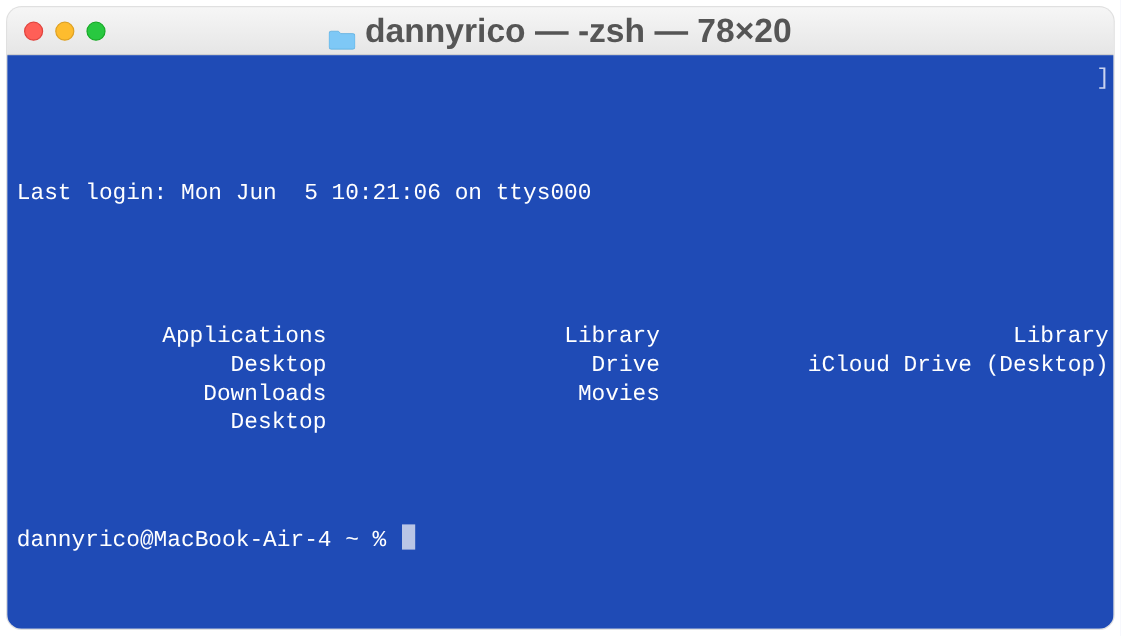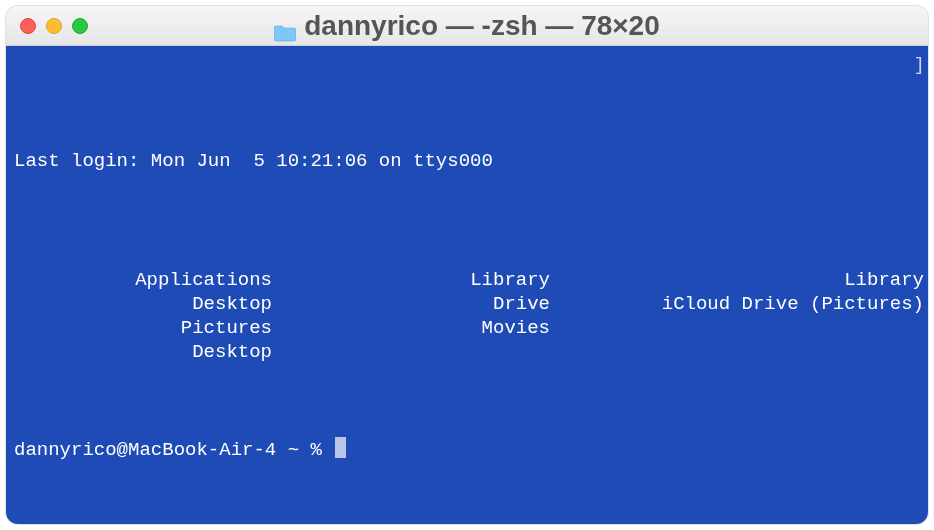--- a/index.html
+++ b/index.html
@@ -128,23 +128,23 @@
     <span class="term-line">Last login: Mon Jun  5 10:21:06 on ttys000</span>
 
 
     <div class="ls-grid">
       <span class="ls-cell">Applications</span>
       <span class="ls-cell">Library</span>
       <span class="ls-cell">Library</span>
 
       <span class="ls-cell">Desktop</span>
       <span class="ls-cell">Drive</span>
-      <span class="ls-cell">iCloud Drive (Pictures)</span>
+      <span class="ls-cell">iCloud Drive (Desktop)</span>
 
-      <span class="ls-cell">Pictures</span>
+      <span class="ls-cell">Downloads</span>
       <span class="ls-cell">Movies</span>
       <span class="ls-cell"></span>
 
       <span class="ls-cell">Desktop</span>
       <span class="ls-cell"></span>
     </div>
 
     <span class="term-line"><span>dannyrico@MacBook-Air-4 ~ % </span><span class="cursor"></span></span>
   </div>
 

